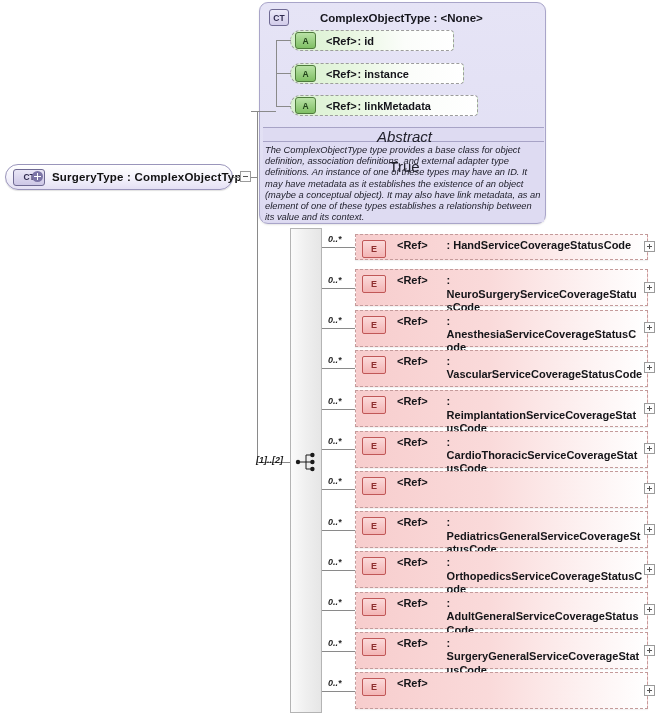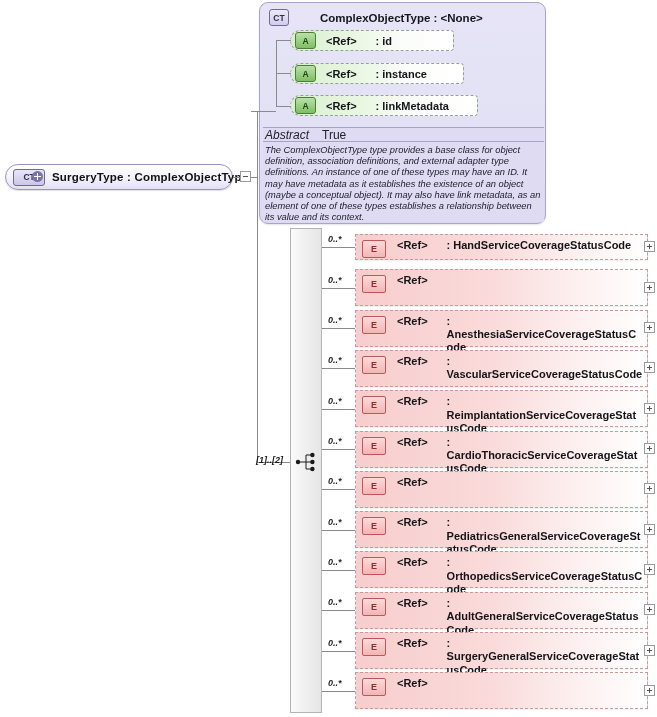--- a/index.html
+++ b/index.html
@@ -100,33 +100,34 @@
     padding-left:4px;
   }
   .a-badge{
     width:19px;height:15px;
     border:1px solid #4e7b3c;border-radius:3px;
     background:linear-gradient(to bottom,#b9e2a6,#7fbf64);
     display:flex;align-items:center;justify-content:center;
     font-size:8.5px;font-weight:bold;color:#21421a;flex:none;
   }
   .attr-ref{margin-left:10px;font-size:11px;font-weight:bold;color:#14141a;}
-  .attr-name{margin-left:19px;font-size:11px;font-weight:bold;color:#14141a;}
+  .attr-name{margin-left:1px;font-size:11px;font-weight:bold;color:#14141a;}
 
   
   .doc-panel{
     position:absolute;left:262px;top:126px;width:281px;height:95px;
     background:#dedbf2;
     border-top:1px solid #a7a3c6;
     box-sizing:border-box;
   }
   .doc-head{
     height:13px;border-bottom:1px solid #a7a3c6;
     display:flex;align-items:center;gap:13px;padding-left:2px;
-    font-size:12px;
+    font-size:15px;
+    flex-direction:column;
   }
   .doc-head .k{font-style:italic;color:#21212c;}
   .doc-head .v{font-weight:normal;color:#21212c;}
   .doc-body{
     padding:3px 2px 0 2px;
     font-size:9.3px;font-style:italic;line-height:11.2px;
     color:#22222e;
   }
 
   
@@ -250,20 +251,21 @@
         <span class="el-ref">&lt;Ref&gt;</span>
         <span class="el-name">: HandServiceCoverageStatusCode</span>
       </div>
       <div class="toggle plus" style="left: 644px; top: 241px;"></div>
       <div class="hline" style="left: 648px; top: 247px;"></div>
       <div class="hline" style="left: 322px; top: 288px; width: 33px;"></div>
       <div class="card-lbl" style="left: 328px; top: 275px;">0..*</div>
       <div class="el-row" style="top: 269.3px; width: 293px; height: 37px;">
         <span class="e-badge">E</span>
         <span class="el-ref">&lt;Ref&gt;</span>
+        <span class="el-name">: NeuroSurgeryServiceCoverageStatusCode</span>
       </div>
       <div class="toggle plus" style="left: 644px; top: 282px;"></div>
       <div class="hline" style="left: 648px; top: 288px;"></div>
       <div class="hline" style="left: 322px; top: 328px; width: 33px;"></div>
       <div class="card-lbl" style="left: 328px; top: 315px;">0..*</div>
       <div class="el-row" style="top: 309.6px; width: 293px; height: 37px;">
         <span class="e-badge">E</span>
         <span class="el-ref">&lt;Ref&gt;</span>
         <span class="el-name">: AnesthesiaServiceCoverageStatusCode</span>
       </div>

